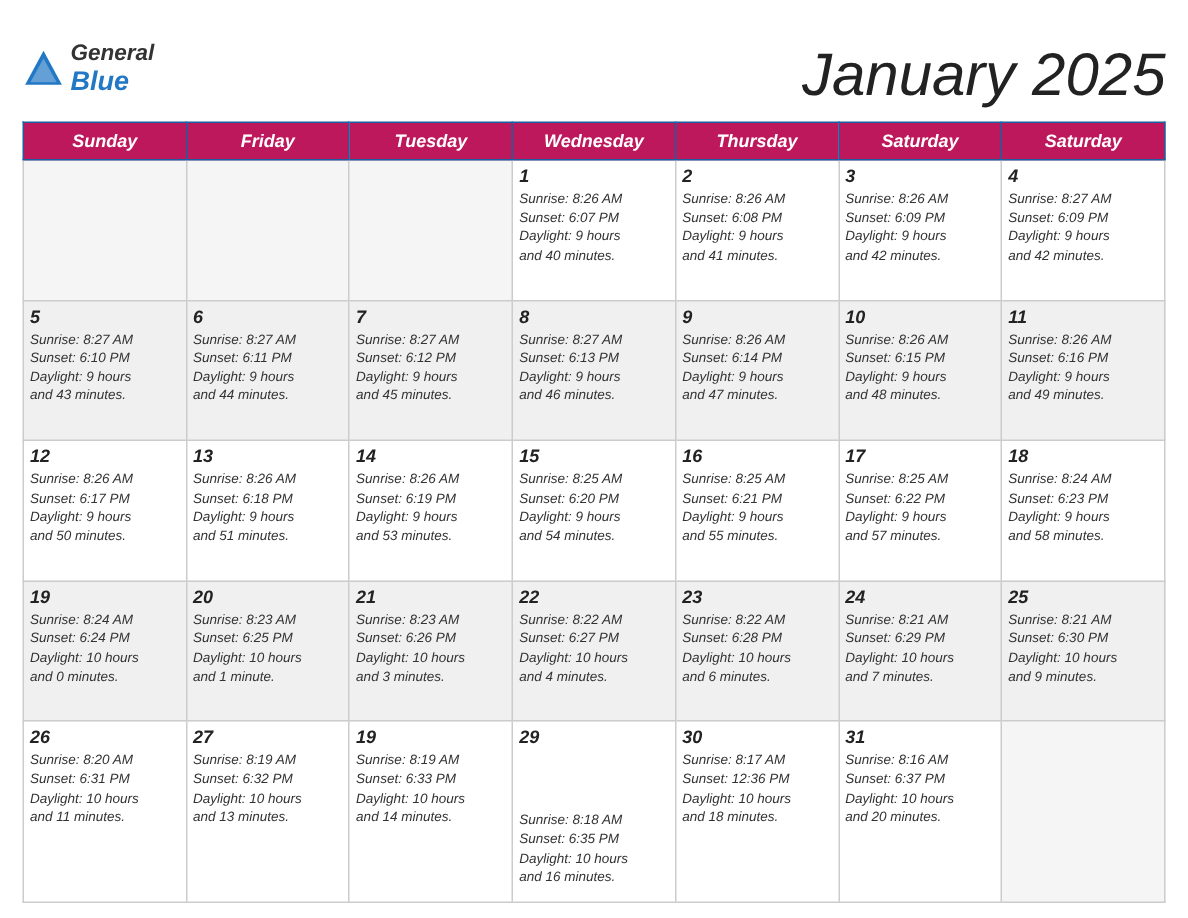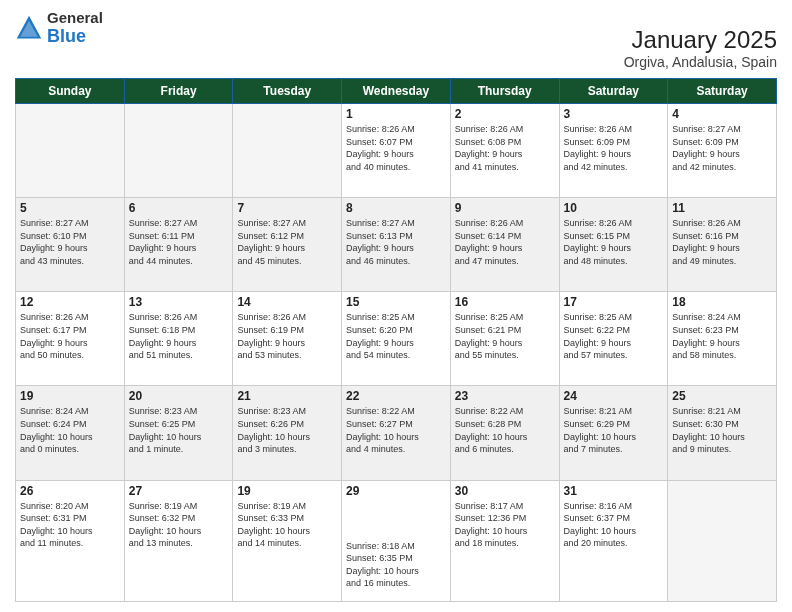--- a/index.html
+++ b/index.html
@@ -6,23 +6,24 @@
     body {
       width: 792px;
       height: 612px;
       font-family: Arial, sans-serif;
       background: #fff;
       overflow: hidden;
     }
     .page {
       width: 792px;
       height: 612px;
-      padding: 10px 15px 10px 15px;
+      padding: 28px 15px 10px 15px;
       display: flex;
       flex-direction: column;
+      font-style: italic;
     }
     .header {
       display: flex;
       justify-content: space-between;
       align-items: flex-start;
       margin-bottom: 8px;
     }
     .logo {
       display: flex;
       align-items: center;
@@ -45,38 +46,37 @@
     }
     .logo-icon {
       width: 28px;
       height: 28px;
       margin-right: 2px;
     }
     .title-block {
       text-align: right;
     }
     .title-month {
-      font-size: 24px;
+      font-size: 40px;
       font-weight: normal;
       color: #222;
-      margin-top: 16px;
     }
     .title-location {
       font-size: 14px;
       color: #444;
     }
     .calendar {
       flex: 1;
       border: 1px solid #ccc;
       border-collapse: collapse;
       width: 100%;
       table-layout: fixed;
     }
     .calendar th {
-      background: #14532d;
+      background: #be185d;
       color: #fff;
       font-size: 12px;
       font-weight: bold;
       padding: 5px 4px;
       text-align: center;
       border: 1px solid #1a5fa0;
     }
     .calendar td {
       vertical-align: top;
       border: 1px solid #ccc;
@@ -115,21 +115,20 @@
         <polygon points="16,2 30,28 2,28" fill="#2278c4"></polygon>
         <polygon points="16,8 26,26 6,26" fill="#fff" opacity="0.3"></polygon>
       </svg>
       <div class="logo-text">
         <span class="logo-general">General</span>
         <span class="logo-blue">Blue</span>
       </div>
     </div>
     <div class="title-block">
       <div class="title-month">January 2025</div>
-      <div class="title-location">Orgiva, Andalusia, Spain</div>
     </div>
   </div>
 
   <table class="calendar">
     <thead>
       <tr>
         <th>Sunday</th>
         <th>Friday</th>
         <th>Tuesday</th>
         <th>Wednesday</th>

